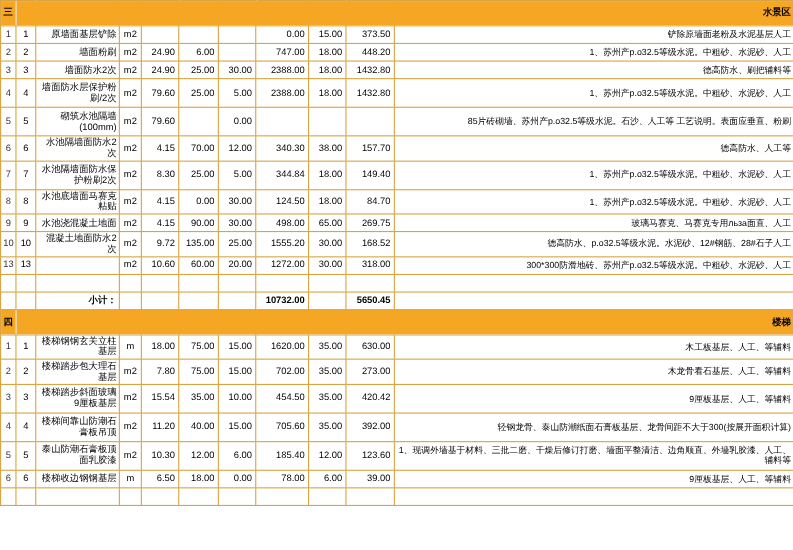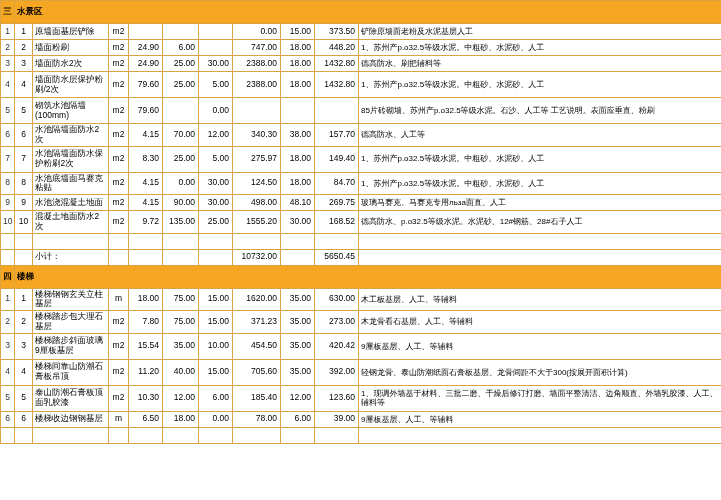--- a/index.html
+++ b/index.html
@@ -3,25 +3,25 @@
 <meta charset="utf-8">
 <style>
   html,body{margin:0;padding:0;background:#fff;}
   body{font-family:"Liberation Sans","DejaVu Sans",sans-serif;font-size:9px;color:#000;}
   #sheet{width:721px;height:500px;position:relative;overflow:hidden;}
   table{border-collapse:collapse;table-layout:fixed;width:721px;}
   td{border:1px solid #d9a441;padding:1px 2px;vertical-align:middle;line-height:1.15;font-size:8.5px;overflow:hidden;}
   .rowh{height:16px;}
   .num{text-align:right;padding-right:3px;}
   .ctr{text-align:center;}
-  .lft{text-align:left;}
+  .lft{text-align:right;}
   .sec{background:#f5a623;font-weight:bold;font-size:11px;}
   .sec td{border:1px solid #d9a441;height:20px;}
   .idxn{background:#fff;text-align:center;color:#333;}
-  .sub{font-weight:normal;}
+  .sub{font-weight:bold;}
   .w-a{width:14px;}
   .w-b{width:18px;}
   .w-c{width:76px;}
   .w-d{width:20px;}
   .w-e{width:34px;}
   .w-f{width:36px;}
   .w-g{width:34px;}
   .w-h{width:48px;}
   .w-i{width:34px;}
   .w-j{width:44px;}
@@ -131,21 +131,21 @@
           <td class="lft desc">德高防水、人工等</td>
         </tr>
         <tr class="tall">
           <td class="idxn">7</td>
           <td class="ctr">7</td>
           <td class="lft">水池隔墙面防水保护粉刷2次</td>
           <td class="ctr">m2</td>
           <td class="num">8.30</td>
           <td class="num">25.00</td>
           <td class="num">5.00</td>
-          <td class="num">275.97</td>
+          <td class="num">344.84</td>
           <td class="num">18.00</td>
           <td class="num">149.40</td>
           <td class="lft desc">1、苏州产p.o32.5等级水泥。中粗砂、水泥砂、人工</td>
         </tr>
         <tr class="rowh">
           <td class="idxn">8</td>
           <td class="ctr">8</td>
           <td class="lft">水池底墙面马赛克粘贴</td>
           <td class="ctr">m2</td>
           <td class="num">4.15</td>
@@ -158,38 +158,51 @@
         </tr>
         <tr class="rowh">
           <td class="idxn">9</td>
           <td class="ctr">9</td>
           <td class="lft">水池浇混凝土地面</td>
           <td class="ctr">m2</td>
           <td class="num">4.15</td>
           <td class="num">90.00</td>
           <td class="num">30.00</td>
           <td class="num">498.00</td>
-          <td class="num">48.10</td>
+          <td class="num">65.00</td>
           <td class="num">269.75</td>
           <td class="lft desc">玻璃马赛克、马赛克专用льза面直、人工</td>
         </tr>
         <tr class="rowh">
           <td class="idxn">10</td>
           <td class="ctr">10</td>
           <td class="lft">混凝土地面防水2次</td>
           <td class="ctr">m2</td>
           <td class="num">9.72</td>
           <td class="num">135.00</td>
           <td class="num">25.00</td>
           <td class="num">1555.20</td>
           <td class="num">30.00</td>
           <td class="num">168.52</td>
           <td class="lft desc">德高防水、p.o32.5等级水泥。水泥砂、12#钢筋、28#石子人工</td>
         </tr>
         <tr class="rowh">
+          <td class="idxn">13</td>
+          <td class="ctr">13</td>
+          <td class="lft"></td>
+          <td class="ctr">m2</td>
+          <td class="num">10.60</td>
+          <td class="num">60.00</td>
+          <td class="num">20.00</td>
+          <td class="num">1272.00</td>
+          <td class="num">30.00</td>
+          <td class="num">318.00</td>
+          <td class="lft desc">300*300防滑地砖、苏州产p.o32.5等级水泥。中粗砂、水泥砂、人工</td>
+        </tr>
+        <tr class="rowh">
           <td class="idxn"></td>
           <td class="ctr"></td>
           <td class="lft"></td>
           <td class="ctr"></td>
           <td class="num"></td>
           <td class="num"></td>
           <td class="num"></td>
           <td class="num"></td>
           <td class="num"></td>
           <td class="num"></td>
@@ -226,21 +239,21 @@
           <td class="lft desc">木工板基层、人工、等辅料</td>
         </tr>
         <tr class="rowh">
           <td class="idxn">2</td>
           <td class="ctr">2</td>
           <td class="lft">楼梯踏步包大理石基层</td>
           <td class="ctr">m2</td>
           <td class="num">7.80</td>
           <td class="num">75.00</td>
           <td class="num">15.00</td>
-          <td class="num">371.23</td>
+          <td class="num">702.00</td>
           <td class="num">35.00</td>
           <td class="num">273.00</td>
           <td class="lft desc">木龙骨看石基层、人工、等辅料</td>
         </tr>
         <tr class="tall">
           <td class="idxn">3</td>
           <td class="ctr">3</td>
           <td class="lft">楼梯踏步斜面玻璃9厘板基层</td>
           <td class="ctr">m2</td>
           <td class="num">15.54</td>

